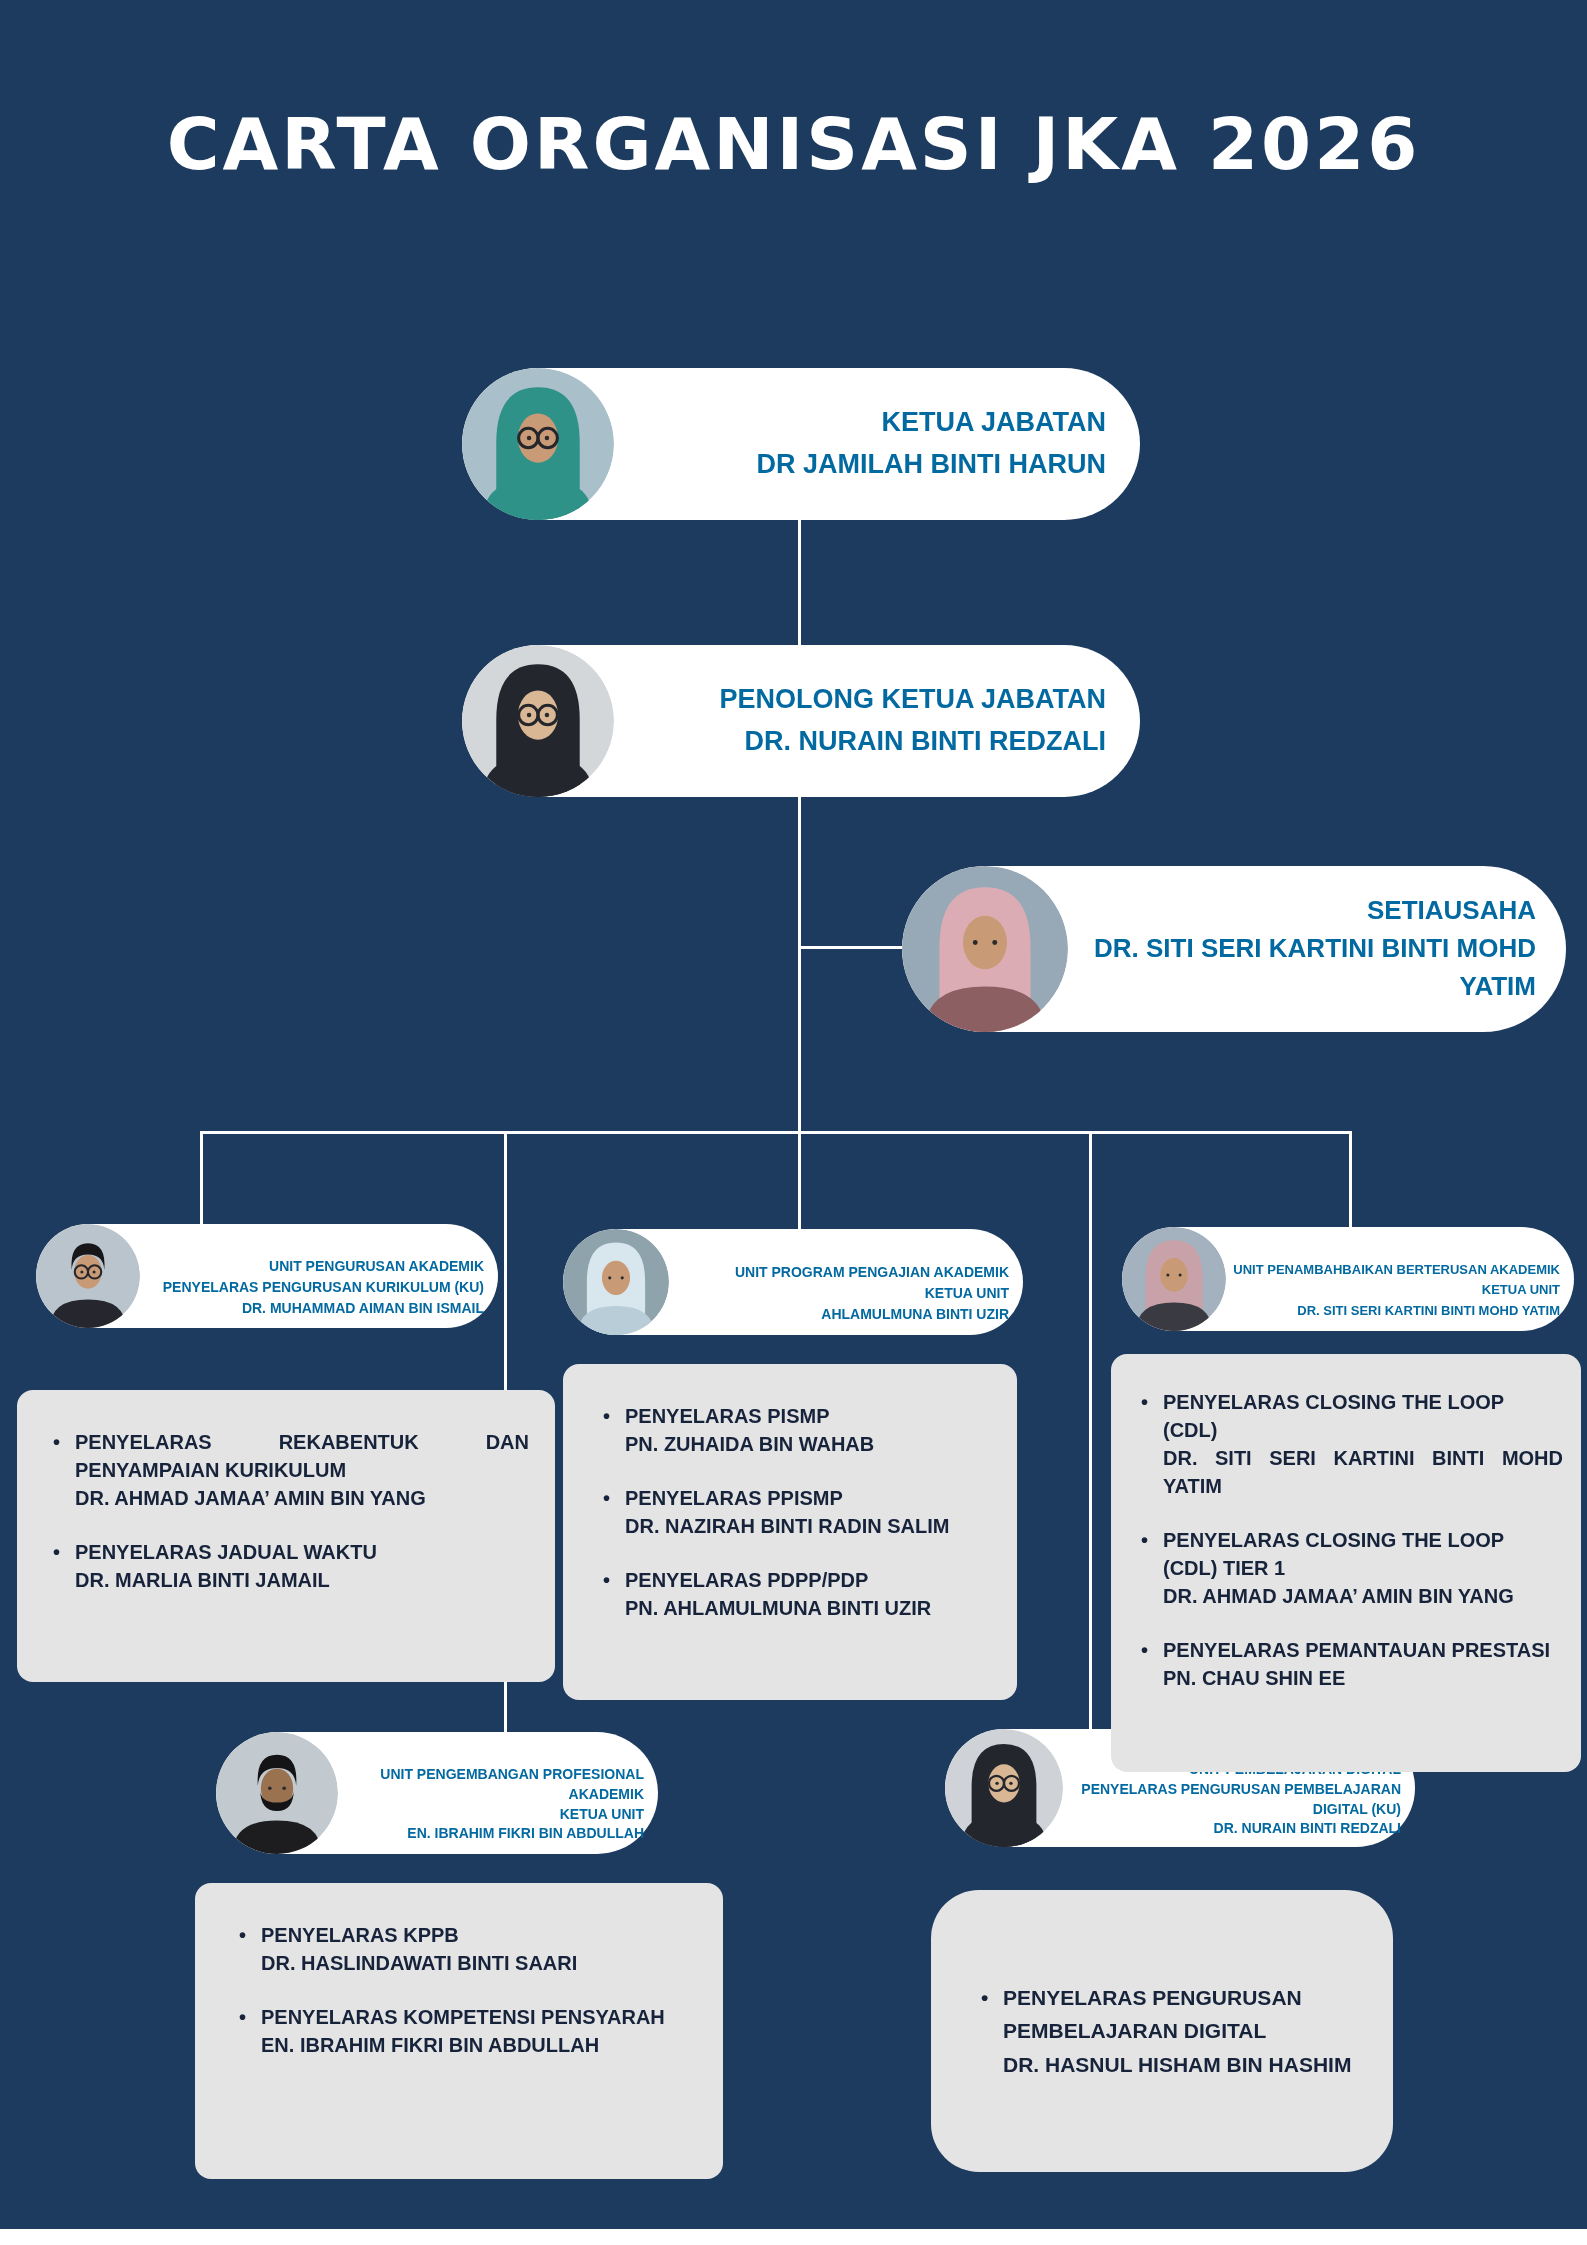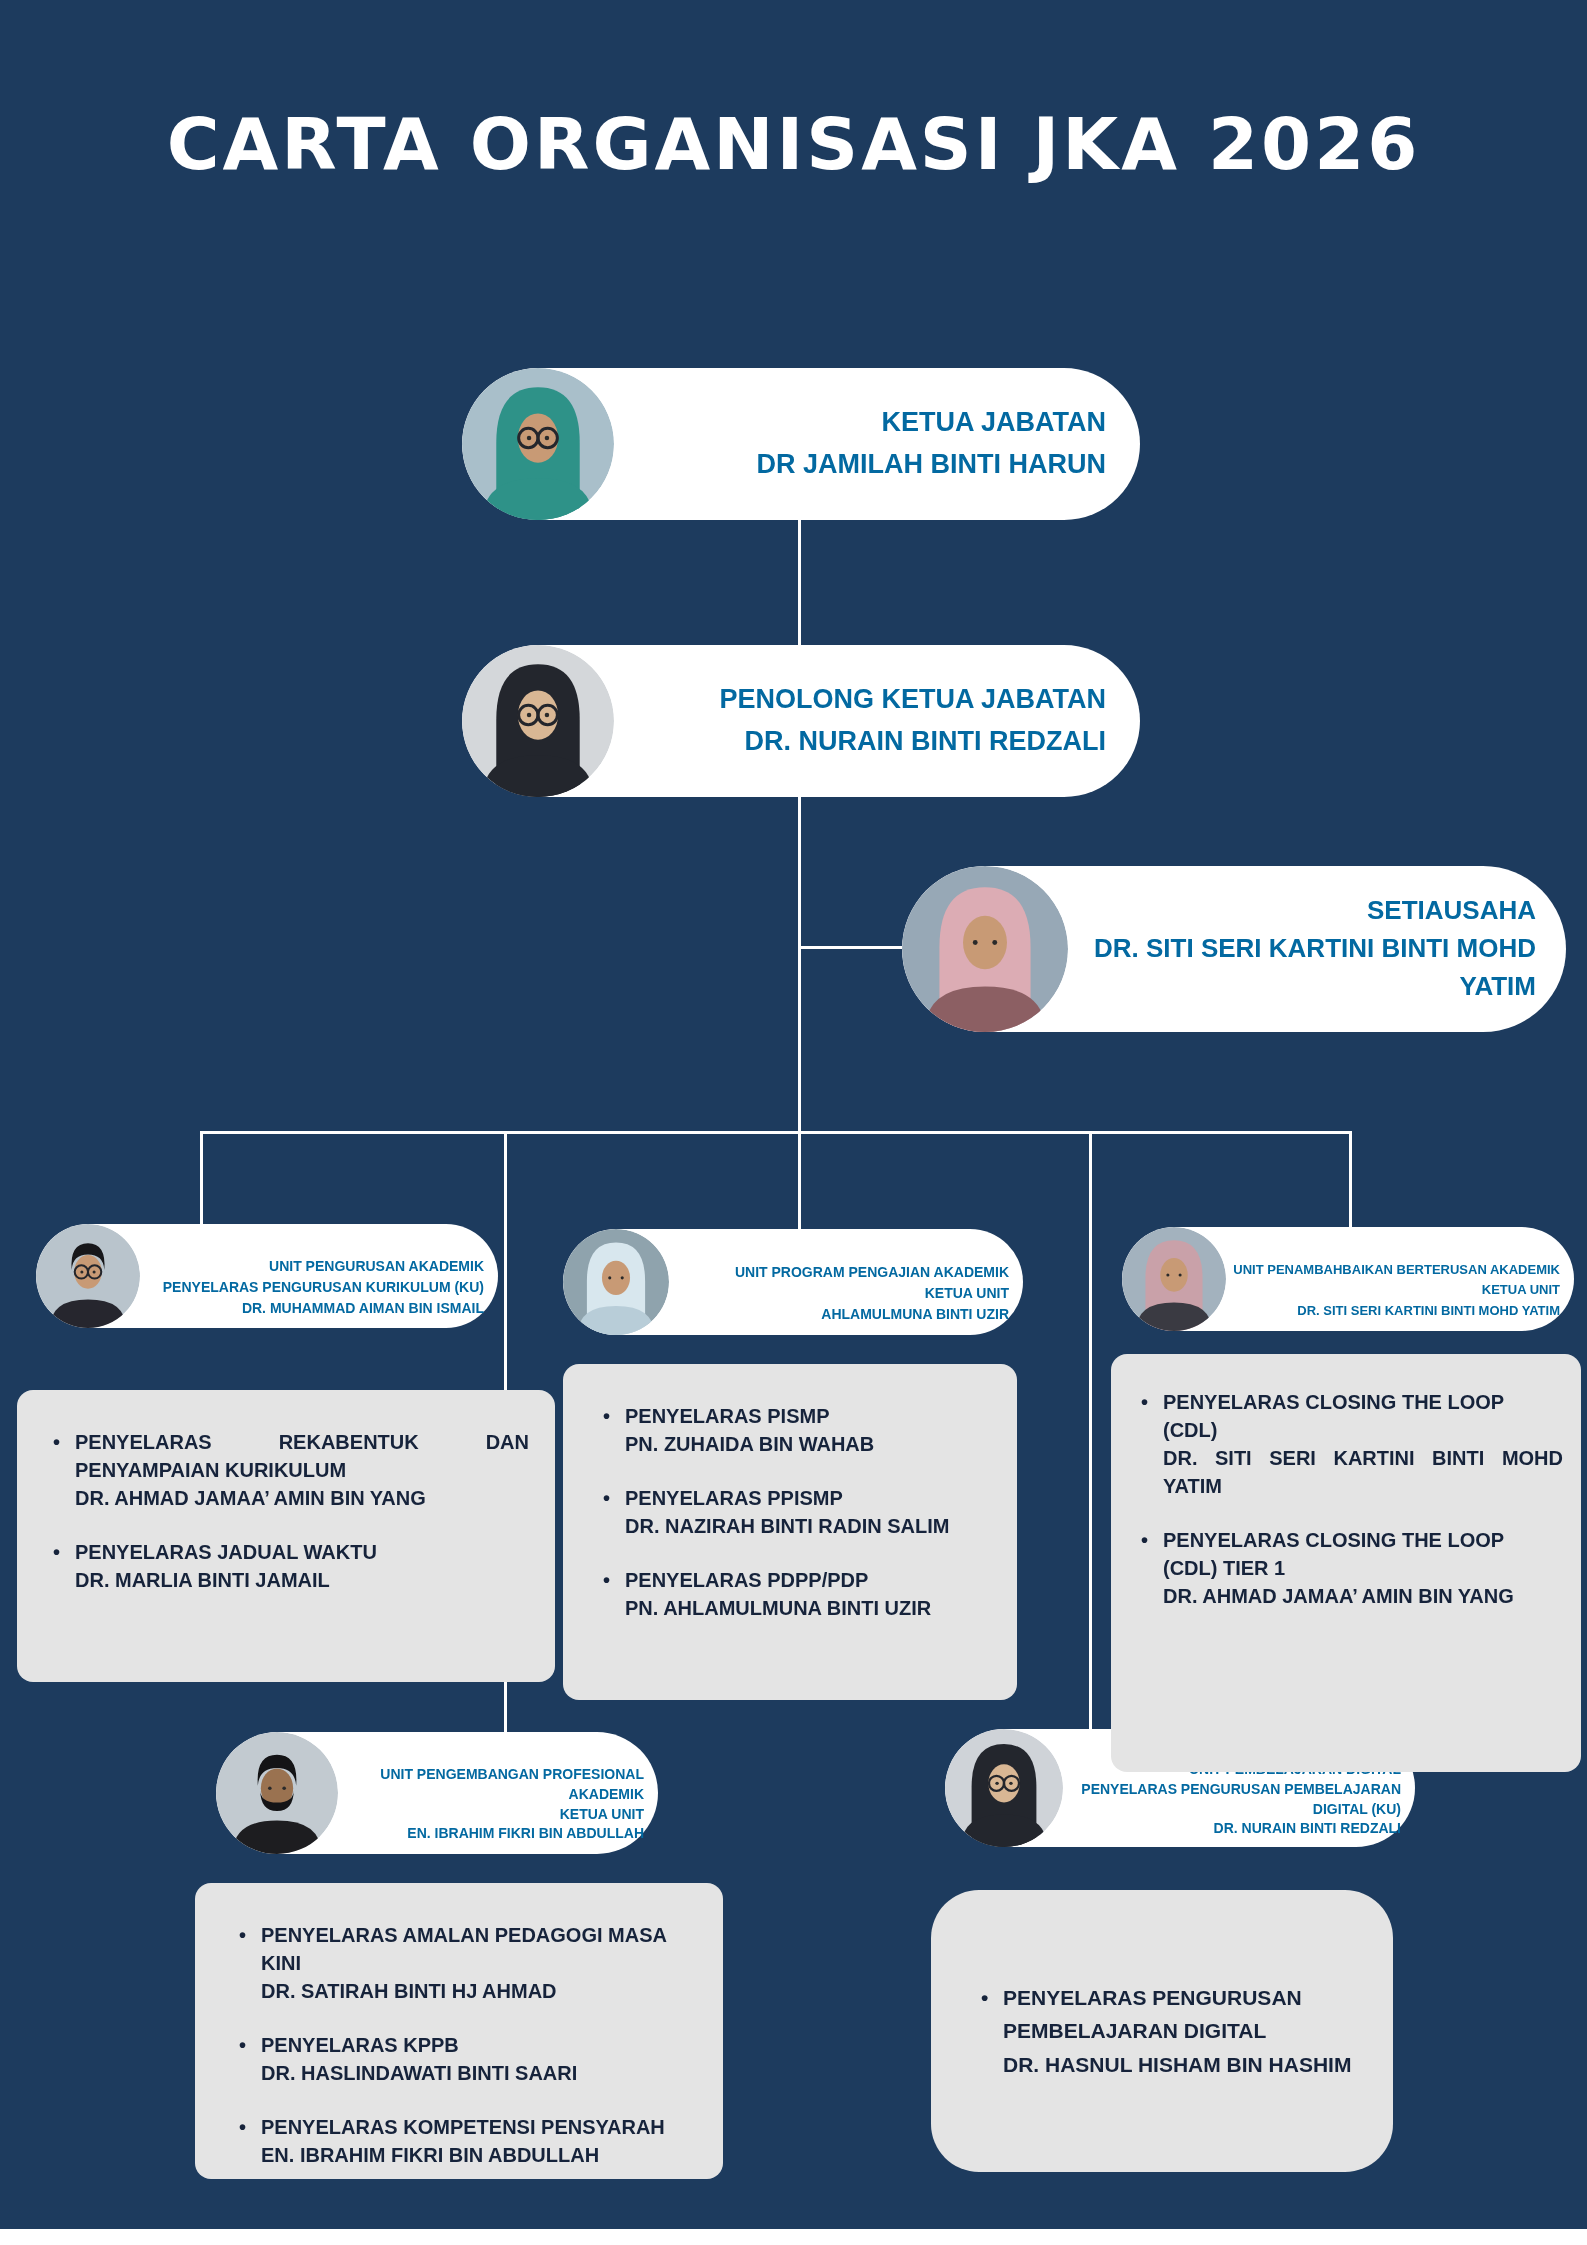--- a/index.html
+++ b/index.html
@@ -261,29 +261,29 @@
   <section class="panel" style="left:1111px;top:1354px;width:470px;height:418px;padding:34px 18px 16px 26px">
     <ul>
       <li>
         <span class="role">PENYELARAS CLOSING THE LOOP (CDL)</span>
         <span class="person justify">DR. SITI SERI KARTINI BINTI MOHD YATIM</span>
       </li>
       <li>
         <span class="role">PENYELARAS CLOSING THE LOOP (CDL) TIER 1</span>
         <span class="person">DR. AHMAD JAMAA’ AMIN BIN YANG</span>
       </li>
+      <li>
+        <span class="role">PENYELARAS PEMANTAUAN PRESTASI</span>
+        <span class="person">PN. CHAU SHIN EE</span>
+      </li>
     </ul>
   </section>
 
   <section class="panel" style="left:195px;top:1883px;width:528px;height:296px;padding:38px 22px 16px 40px">
     <ul>
-      <li>
-        <span class="role">PENYELARAS AMALAN PEDAGOGI MASA KINI</span>
-        <span class="person">DR. SATIRAH BINTI HJ AHMAD</span>
-      </li>
       <li>
         <span class="role">PENYELARAS KPPB</span>
         <span class="person">DR. HASLINDAWATI BINTI SAARI</span>
       </li>
       <li>
         <span class="role">PENYELARAS KOMPETENSI PENSYARAH</span>
         <span class="person">EN. IBRAHIM FIKRI BIN ABDULLAH</span>
       </li>
     </ul>
   </section>

